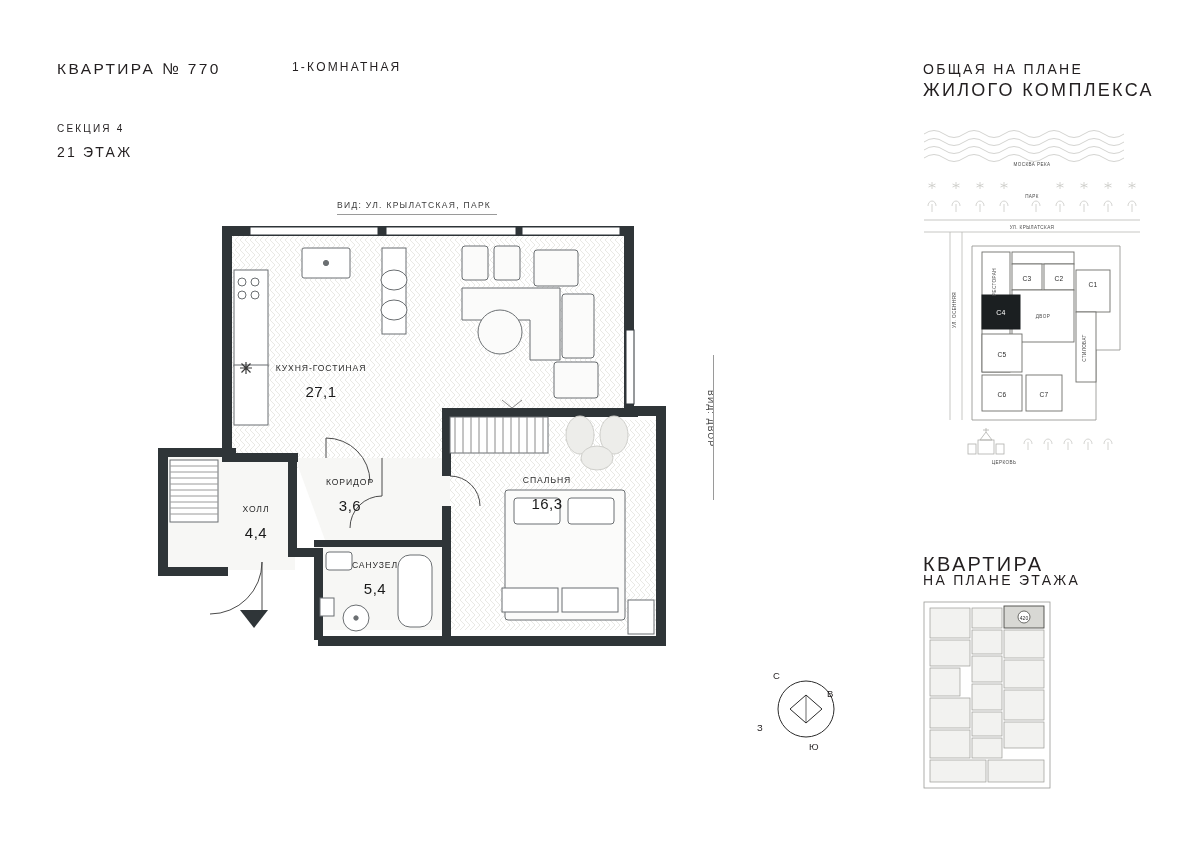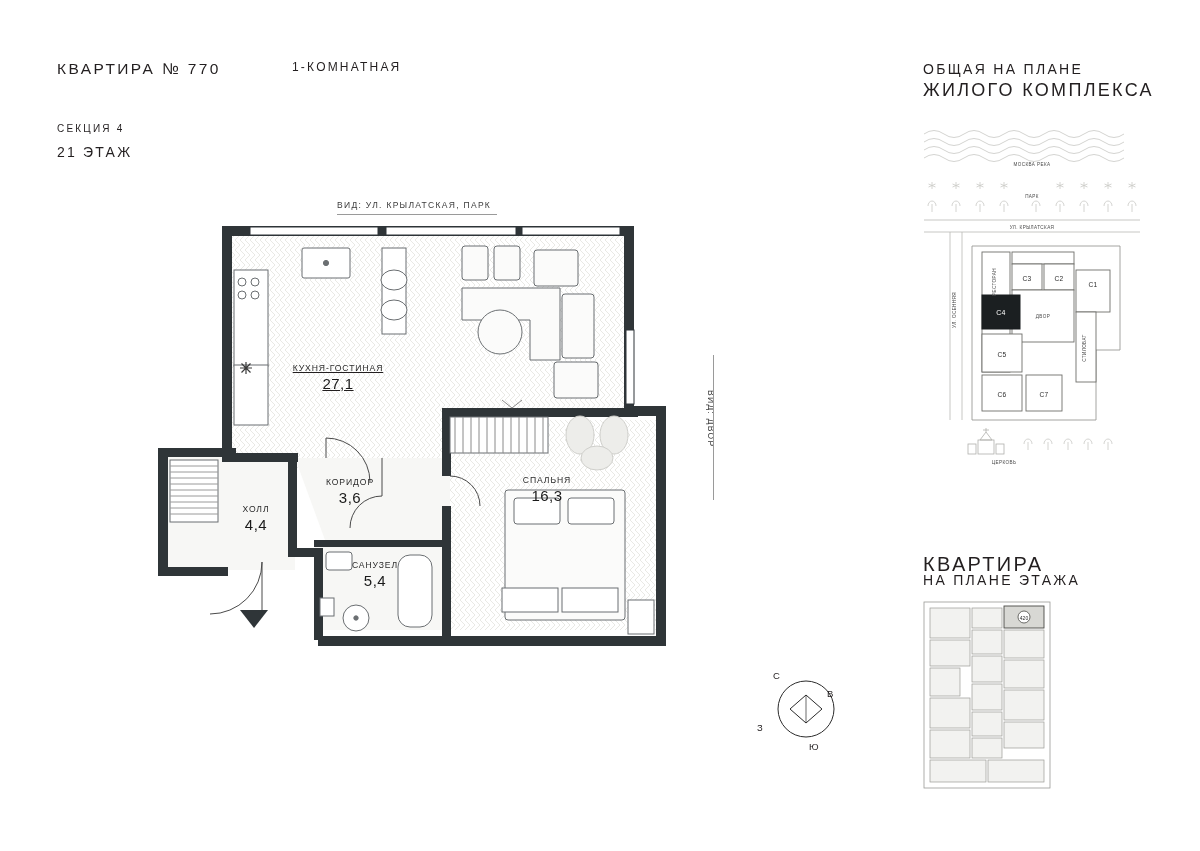--- a/index.html
+++ b/index.html
@@ -66,21 +66,21 @@
     font-size:8.5px;letter-spacing:1.3px;color:#3b3b3b;white-space:nowrap;
     transform:rotate(90deg);transform-origin:left top;
   }
   .view-right-line{
     position:absolute;left:713px;top:355px;width:1px;height:145px;background:#9a9a9a;
   }
 
   
   .rm{position:absolute;text-align:center;}
   .rm .nm{font-size:8.6px;letter-spacing:0.9px;color:#2b2b2b;white-space:nowrap;}
-  .rm .ar{font-size:15px;letter-spacing:0.5px;color:#1a1a1a;margin-top:2px;}
+  .rm .ar{font-size:15px;letter-spacing:0.5px;color:#1a1a1a;margin-top:10px;}
 
   
   .compass{position:absolute;left:760px;top:663px;width:92px;height:92px;}
 
   
   .sitemap{position:absolute;left:920px;top:120px;width:224px;height:360px;}
   .floormap{position:absolute;left:922px;top:600px;width:130px;height:190px;}
 
   .tiny{font-size:4.6px;letter-spacing:0.4px;fill:#4a4a4a;}
   .tiny2{font-size:6.6px;letter-spacing:0.3px;fill:#2b2b2b;}
@@ -247,21 +247,21 @@
       <line x1="232" y1="286" x2="232" y2="248"></line>
       <path d="M300 266 A30 30 0 0 1 330 296"></path>
       <path d="M112 352 A52 52 0 0 1 60 404" stroke="#4a4a4a"></path>
       <line x1="112" y1="352" x2="112" y2="400"></line>
     </g>
 
     <polygon points="90 400 118 400 104 418" fill="#2f3538"></polygon>
 
   </svg>
 
-  <div class="rm" style="left:252px;top:363px;width:172px;text-decoration:underline;">
+  <div class="rm" style="left:235px;top:363px;width:172px;">
     <div class="nm">КУХНЯ-ГОСТИНАЯ</div>
     <div class="ar">27,1</div>
   </div>
   <div class="rm" style="left:290px;top:477px;width:120px;">
     <div class="nm">КОРИДОР</div>
     <div class="ar">3,6</div>
   </div>
   <div class="rm" style="left:208px;top:504px;width:96px;">
     <div class="nm">ХОЛЛ</div>
     <div class="ar">4,4</div>

